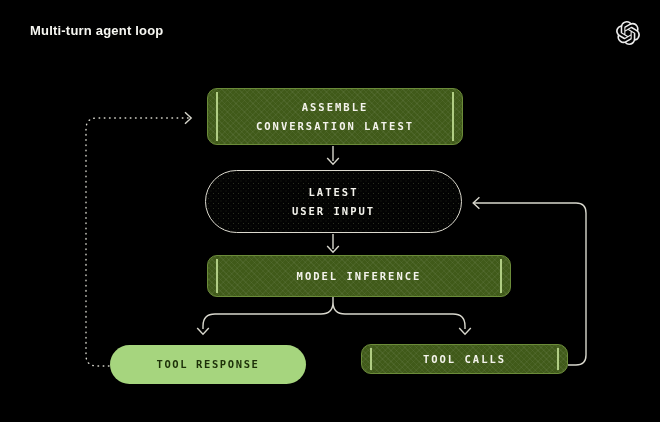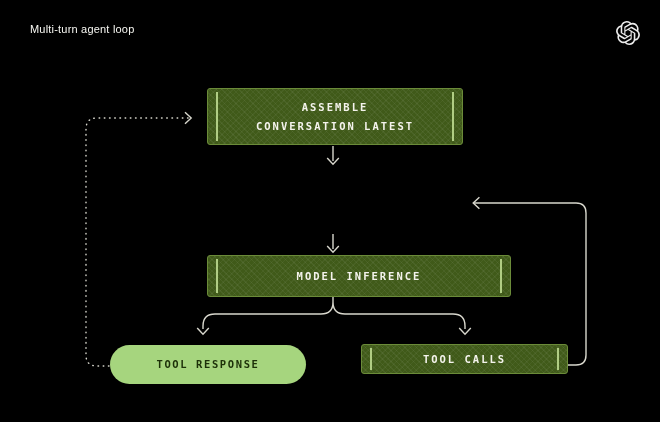--- a/index.html
+++ b/index.html
@@ -19,21 +19,21 @@
   html,body{background:#111;}
   .canvas{
     position:relative;
     width:660px;height:422px;
     background:var(--background);
     overflow:hidden;
     font-family:"Liberation Sans", sans-serif;
   }
   .title{
     position:absolute;left:30px;top:23px;
-    font-size:11px;font-weight:400;letter-spacing:.2px;
+    font-size:13px;font-weight:700;letter-spacing:.2px;
     color:var(--title-text);
   }
   .logo{
     position:absolute;left:616px;top:21px;width:24px;height:24px;
   }
   .logo svg{width:100%;height:100%;fill:#ececе6;fill:#ececec;}
   .edges{
     position:absolute;left:0;top:0;width:660px;height:422px;
     pointer-events:none;
   }
@@ -51,21 +51,21 @@
     font-family:"DejaVu Sans Mono", monospace;
     font-weight:700;font-size:10.5px;line-height:1.8;
     letter-spacing:2px;
   }
   .process{
     background-color:var(--box-fill);
     background-image:
       repeating-linear-gradient(45deg, rgba(255,255,255,0.055) 0 1px, transparent 1px 4px),
       repeating-linear-gradient(-45deg, rgba(255,255,255,0.045) 0 1px, transparent 1px 4px);
     border:1px solid var(--box-border);
-    border-radius:3px;
+    border-radius:10px;
   }
   .process::before,.process::after{
     content:"";position:absolute;top:3px;bottom:3px;width:2px;
     background:var(--box-accent-bar);opacity:.9;
   }
   .process::before{left:8px;}
   .process::after{right:8px;}
   .stadium-dark{
     background-color:var(--dark-pill-fill);
     background-image:
@@ -118,20 +118,24 @@
 
     <path class="dotted" d="M109 366 L97 366 Q86 366 86 355 L86 129 Q86 118 97 118 L190 118"></path>
     <path d="M185 112.2 L191.2 118 L185 123.8"></path>
   </svg>
 
   <div class="node process n-assemble">
     <div>ASSEMBLE</div>
     <div>CONVERSATION LATEST</div>
   </div>
 
+  <div class="node stadium-dark n-latest">
+    <div>LATEST</div>
+    <div>USER INPUT</div>
+  </div>
 
   <div class="node process n-model">
     <div>MODEL INFERENCE</div>
   </div>
 
   <div class="node stadium-light n-agent">
     <div>TOOL RESPONSE</div>
   </div>
 
   <div class="node process n-tools">

